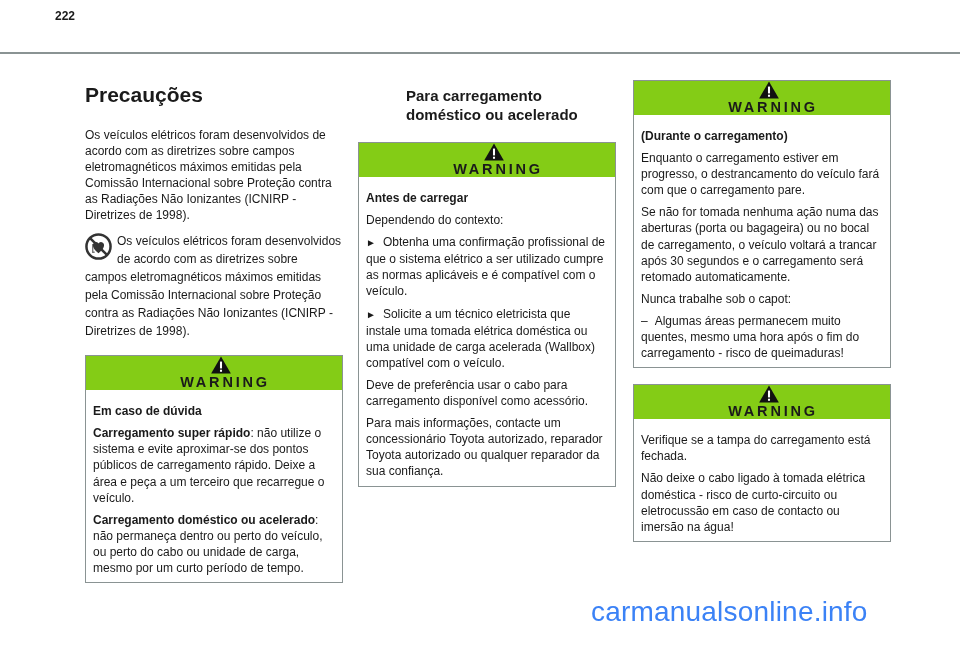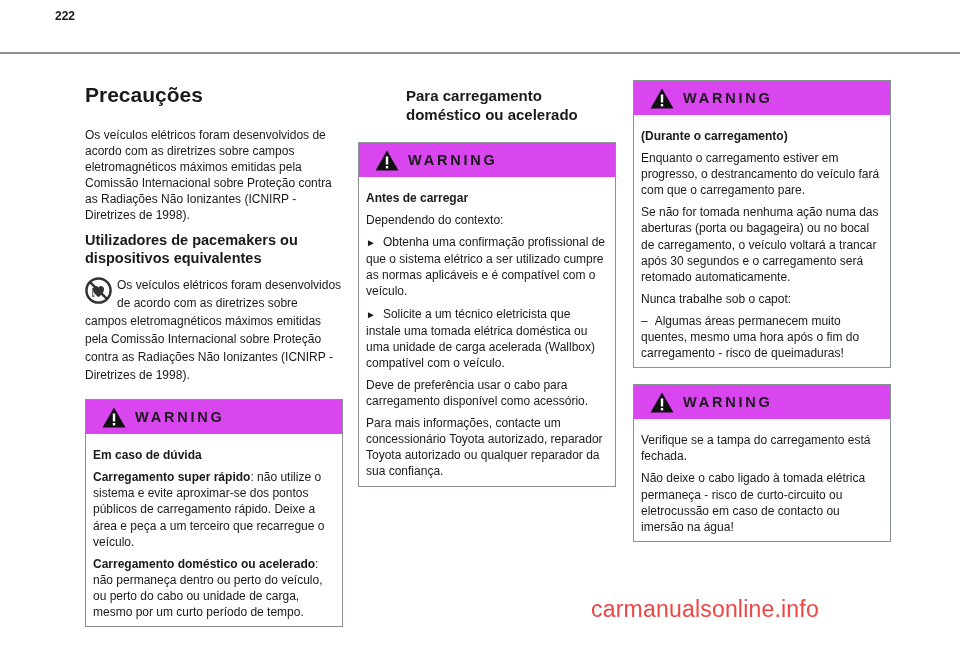--- a/index.html
+++ b/index.html
@@ -16,44 +16,43 @@
 
   .h1 { font-size: 21px; font-weight: bold; color: #1a1a1a; line-height: 26px; margin-bottom: 19px; }
   .h2 { font-size: 14.5px; font-weight: bold; color: #1a1a1a; line-height: 18px; margin-bottom: 8px; }
   .p  { font-size: 12px; line-height: 16.1px; color: #1a1a1a; margin-top: 16px; }
   .col1 .p.intro { margin-bottom: 7px; }
 
   .icon-para { position: relative; }
   .pm-icon { float: left; width: 27px; height: 27px; margin: 2px 5px 0 0; }
 
   .warn { border: 1px solid #8a9393; background: #fff; margin-top: 14px; }
-  .warn-head { background: #d946ef; height: 34px; display: flex; align-items: center; padding-left: 16px; }
+  .warn-head { background: #84cc16; height: 34px; display: flex; align-items: center; padding-left: 22px; flex-direction: column; }
   .warn-head svg { width: 24px; height: 21px; margin-right: 9px; }
   .warn-title { font-size: 14.5px; font-weight: bold; letter-spacing: 2.8px; color: #1a1a1a; }
   .warn-body { padding: 7px 8px 6px 7px; }
   .warn-body .line { font-size: 12px; line-height: 16.1px; color: #1a1a1a; margin-top: 6px; }
   .b { font-weight: bold; }
   .bullet { font-size: 10px; margin-right: 7px; }
 
   .col2 .warn { margin-top: 18px; }
   .col3 .warn { margin-top: 0; }
   .col3 .warn.second { margin-top: 16px; }
 
-  .watermark { position: absolute; left: 591px; top: 596px; font-size: 23px; color: #ef4444; letter-spacing: 0.2px; }
+  .watermark { position: absolute; left: 591px; top: 596px; font-size: 28px; color: #3b82f6; letter-spacing: 0.2px; }
 </style>
 </head>
 <body>
 
 <div class="page-number">222</div>
 <div class="header-rule"></div>
 
 <div class="col col1">
   <div class="h1">Precauções</div>
   <div class="p intro">Os veículos elétricos foram desenvolvidos de acordo com as diretrizes sobre campos eletromagnéticos máximos emitidas pela Comissão Internacional sobre Proteção contra as Radiações Não Ionizantes (ICNIRP - Diretrizes de 1998).</div>
-  <div class="h2">Utilizadores de pacemakers ou dispositivos equivalentes</div>
   <div class="icon-para">
     <svg class="pm-icon" viewBox="0 0 28 28">
       <circle cx="14" cy="14" r="12.5" fill="none" stroke="#333" stroke-width="2.6"></circle>
       <path d="M10 20 L8 20 L8 12 L11 12" fill="none" stroke="#777" stroke-width="1.4"></path>
       <path d="M14 21 C8 16 7 12 9.5 10 C11.5 8.5 13.5 9.5 14 11 C14.5 9.5 16.5 8.5 18.5 10 C21 12 20 16 14 21 Z" fill="#333"></path>
       <line x1="5.5" y1="5.5" x2="22.5" y2="22.5" stroke="#333" stroke-width="2.6"></line>
     </svg>
     <span class="p">Os veículos elétricos foram desenvolvidos de acordo com as diretrizes sobre campos eletromagnéticos máximos emitidas pela Comissão Internacional sobre Proteção contra as Radiações Não Ionizantes (ICNIRP - Diretrizes de 1998).</span>
   </div>
 
@@ -119,18 +118,18 @@
     <div class="warn-head">
       <svg viewBox="0 0 24 21">
         <polygon points="12,0.5 23.5,20.5 0.5,20.5" fill="#111"></polygon>
         <rect x="10.8" y="6.5" width="2.4" height="8" fill="#fff"></rect>
         <rect x="10.8" y="16" width="2.4" height="2.4" fill="#fff"></rect>
       </svg>
       <span class="warn-title">WARNING</span>
     </div>
     <div class="warn-body">
       <div class="line">Verifique se a tampa do carregamento está fechada.</div>
-      <div class="line">Não deixe o cabo ligado à tomada elétrica permaneça - risco de curto-circuito ou eletrocussão em caso de contacto ou imersão na água!</div>
+      <div class="line">Não deixe o cabo ligado à tomada elétrica doméstica - risco de curto-circuito ou eletrocussão em caso de contacto ou imersão na água!</div>
     </div>
   </div>
 </div>
 
 <div class="watermark">carmanualsonline.info</div>
 
 </body></html>

